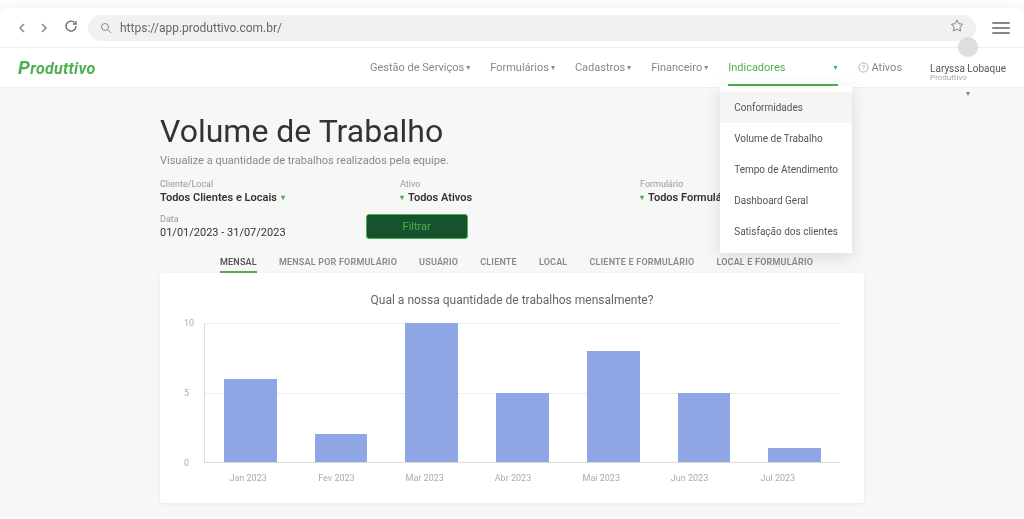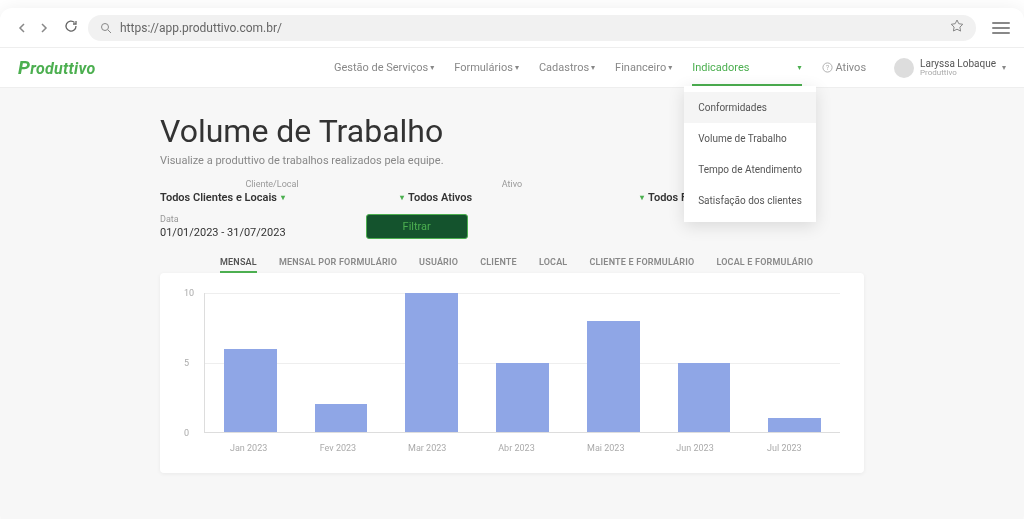--- a/index.html
+++ b/index.html
@@ -15,53 +15,53 @@
 .menu-icon { width: 18px; display: flex; flex-direction: column; gap: 3px; cursor: pointer; margin-left: 6px; }
 .menu-icon div { height: 2px; background: #888; border-radius: 1px; }
 .topnav { height: 40px; display: flex; align-items: center; padding: 0 18px; border-bottom: 1px solid #eee; }
 .logo { color: #4caf50; font-weight: 700; font-style: italic; font-size: 16px; letter-spacing: 0.3px; }
 .logo .p { font-size: 19px; }
 .nav-items { margin-left: auto; display: flex; align-items: center; gap: 20px; font-size: 11px; color: #888; }
 .nav-item { cursor: pointer; display: flex; align-items: center; gap: 2px; position: relative; padding: 12px 0; }
 .nav-item.active { color: #4caf50; gap: 48px; }
 .nav-item.active::after { content: ''; position: absolute; bottom: 0; left: 0; right: 0; height: 2px; background: #4caf50; }
 .caret { font-size: 8px; }
-.user-block { display: flex; align-items: center; gap: 6px; margin-left: 8px; }
+.user-block { display: flex; align-items: center; gap: 6px; margin-left: 8px; flex-direction: column; }
 .avatar { width: 20px; height: 20px; border-radius: 50%; background: #ddd; }
 .user-text { display: flex; flex-direction: column; line-height: 1.1; }
 .user-name { font-size: 10px; color: #555; }
 .user-org { font-size: 8px; color: #aaa; }
 .dropdown { position: absolute; top: 100%; left: -8px; background: #fff; box-shadow: 0 4px 16px rgba(0,0,0,0.12); padding: 6px 0; min-width: 120px; z-index: 10; }
 .dropdown-item { padding: 10px 14px; font-size: 10px; color: #555; white-space: nowrap; cursor: pointer; }
 .dropdown-item:first-child { background: #f5f5f5; }
 .page-body { background: #f7f7f7; padding: 24px 160px 0; height: calc(100% - 80px); overflow: hidden; }
 .page-title { font-size: 32px; font-weight: 400; color: #333; margin-bottom: 4px; }
 .page-subtitle { font-size: 11px; color: #888; margin-bottom: 12px; }
-.filters-row { display: flex; gap: 16px; margin-bottom: 10px; text-align: center; }
+.filters-row { display: flex; gap: 16px; margin-bottom: 10px; }
 .filter { flex: 1; }
 .filter-label { font-size: 9px; color: #999; margin-bottom: 2px; }
 .filter-value { font-size: 11px; color: #333; font-weight: 600; display: flex; align-items: center; gap: 4px; cursor: pointer; }
 .filter-value .chev { font-size: 8px; color: #4caf50; }
 .filter-btn-row { display: flex; align-items: flex-end; gap: 24px; margin-bottom: 18px; }
 .filter-date { flex: 0 0 auto; }
 .filter-date .filter-value { font-weight: 400; }
 .btn-filter { border: 1px solid #4caf50; color: #4caf50; background: #14532d; padding: 5px 36px; border-radius: 3px; font-size: 11px; cursor: pointer; margin-left: 56px; }
 .tabs { display: flex; gap: 22px; font-size: 9px; color: #888; font-weight: 600; letter-spacing: 0.2px; padding-left: 60px; }
 .tab { cursor: pointer; padding-bottom: 6px; position: relative; }
 .tab.active { color: #555; }
 .tab.active::after { content: ''; position: absolute; bottom: 0; left: 0; right: 0; height: 2px; background: #4caf50; }
 .chart-card { background: #fff; border-radius: 4px; box-shadow: 0 1px 4px rgba(0,0,0,0.06); padding: 20px 24px; margin-top: 0; }
 .chart-title { text-align: center; font-size: 12px; color: #666; margin-bottom: 16px; }
 .chart-area { position: relative; height: 160px; padding-left: 20px; }
 .y-tick { position: absolute; right: 1px; font-size: 9px; color: #aaa; transform: translateY(-50%); }
 .y-line { position: absolute; left: 20px; right: 0; height: 1px; background: #eee; }
 .bars { position: absolute; left: 20px; right: 0; top: 0; bottom: 20px; display: flex; align-items: flex-end; border-left: 1px solid #ddd; border-bottom: 1px solid #ddd; }
 .bar-slot { flex: 1; display: flex; justify-content: center; align-items: flex-end; height: 100%; }
 .bar { width: 58%; background: #8fa6e6; }
-.x-labels { position: absolute; left: 20px; right: 11px; bottom: 0; display: flex; }
+.x-labels { position: absolute; left: 20px; right: 18px; bottom: 0; display: flex; }
 .x-label { flex: 1; text-align: center; font-size: 9px; color: #aaa; }
 .help-item { display: flex; align-items: center; gap: 3px; }
 </style>
 </head>
 <body>
 
 <div class="window">
   <div class="browser-bar">
     <div class="nav-arrows">
       <div class="nav-arrow">
@@ -118,20 +118,21 @@
           <span>Financeiro</span>
           <span class="caret">▾</span>
         </div>
       <div class="nav-item active">
         <span>Indicadores</span>
           <span class="caret">▾</span>
         <div class="dropdown">
           <div class="dropdown-item">Conformidades</div>
           <div class="dropdown-item">Volume de Trabalho</div>
           <div class="dropdown-item">Tempo de Atendimento</div>
+          <div class="dropdown-item">Dashboard Geral</div>
           <div class="dropdown-item">Satisfação dos clientes</div>
         </div>
       </div>
       <div class="nav-item help-item">
         <svg width="11" height="11" viewBox="0 0 12 12">
             <circle cx="6" cy="6" r="5" stroke="#aaa" fill="none"></circle>
             <text x="6" y="9" font-size="8" text-anchor="middle" fill="#aaa">?</text>
           </svg>
         <span>Ativos</span>
       </div>
@@ -141,21 +142,21 @@
           <span class="user-name">Laryssa Lobaque</span>
           <span class="user-org">Produttivo</span>
         </div>
         <span class="caret">▾</span>
       </div>
     </div>
   </div>
 
   <div class="page-body">
     <h1 class="page-title">Volume de Trabalho</h1>
-    <p class="page-subtitle">Visualize a produttivo de trabalhos realizados pela equipe.</p>
+    <p class="page-subtitle">Visualize a quantidade de trabalhos realizados pela equipe.</p>
 
     <div class="filters-row">
       <div class="filter">
         <div class="filter-label">Cliente/Local</div>
         <div class="filter-value">
             <span>Todos Clientes e Locais</span>
             <span class="chev">▾</span>
           </div>
       </div>
       <div class="filter">
@@ -188,20 +189,21 @@
       <div class="tab active">MENSAL</div>
       <div class="tab">MENSAL POR FORMULÁRIO</div>
       <div class="tab">USUÁRIO</div>
       <div class="tab">CLIENTE</div>
       <div class="tab">LOCAL</div>
       <div class="tab">CLIENTE E FORMULÁRIO</div>
       <div class="tab">LOCAL E FORMULÁRIO</div>
     </div>
 
     <div class="chart-card">
+      <div class="chart-title">Qual a nossa quantidade de trabalhos mensalmente?</div>
       <div class="chart-area" id="chart-area">
           <div class="y-tick" style="top: 87.5%; left: 0px; position: absolute;">0</div>
           <div class="y-tick" style="top: 43.75%; left: 0px; position: absolute;">5</div>
           <div class="y-line" style="top: 43.75%;"></div>
           <div class="y-tick" style="top: 0%; left: 0px; position: absolute;">10</div>
           <div class="y-line" style="top: 0%;"></div>
           <div class="bars">
             <div class="bar-slot">
               <div class="bar" style="height: 60%;"></div>
             </div>

